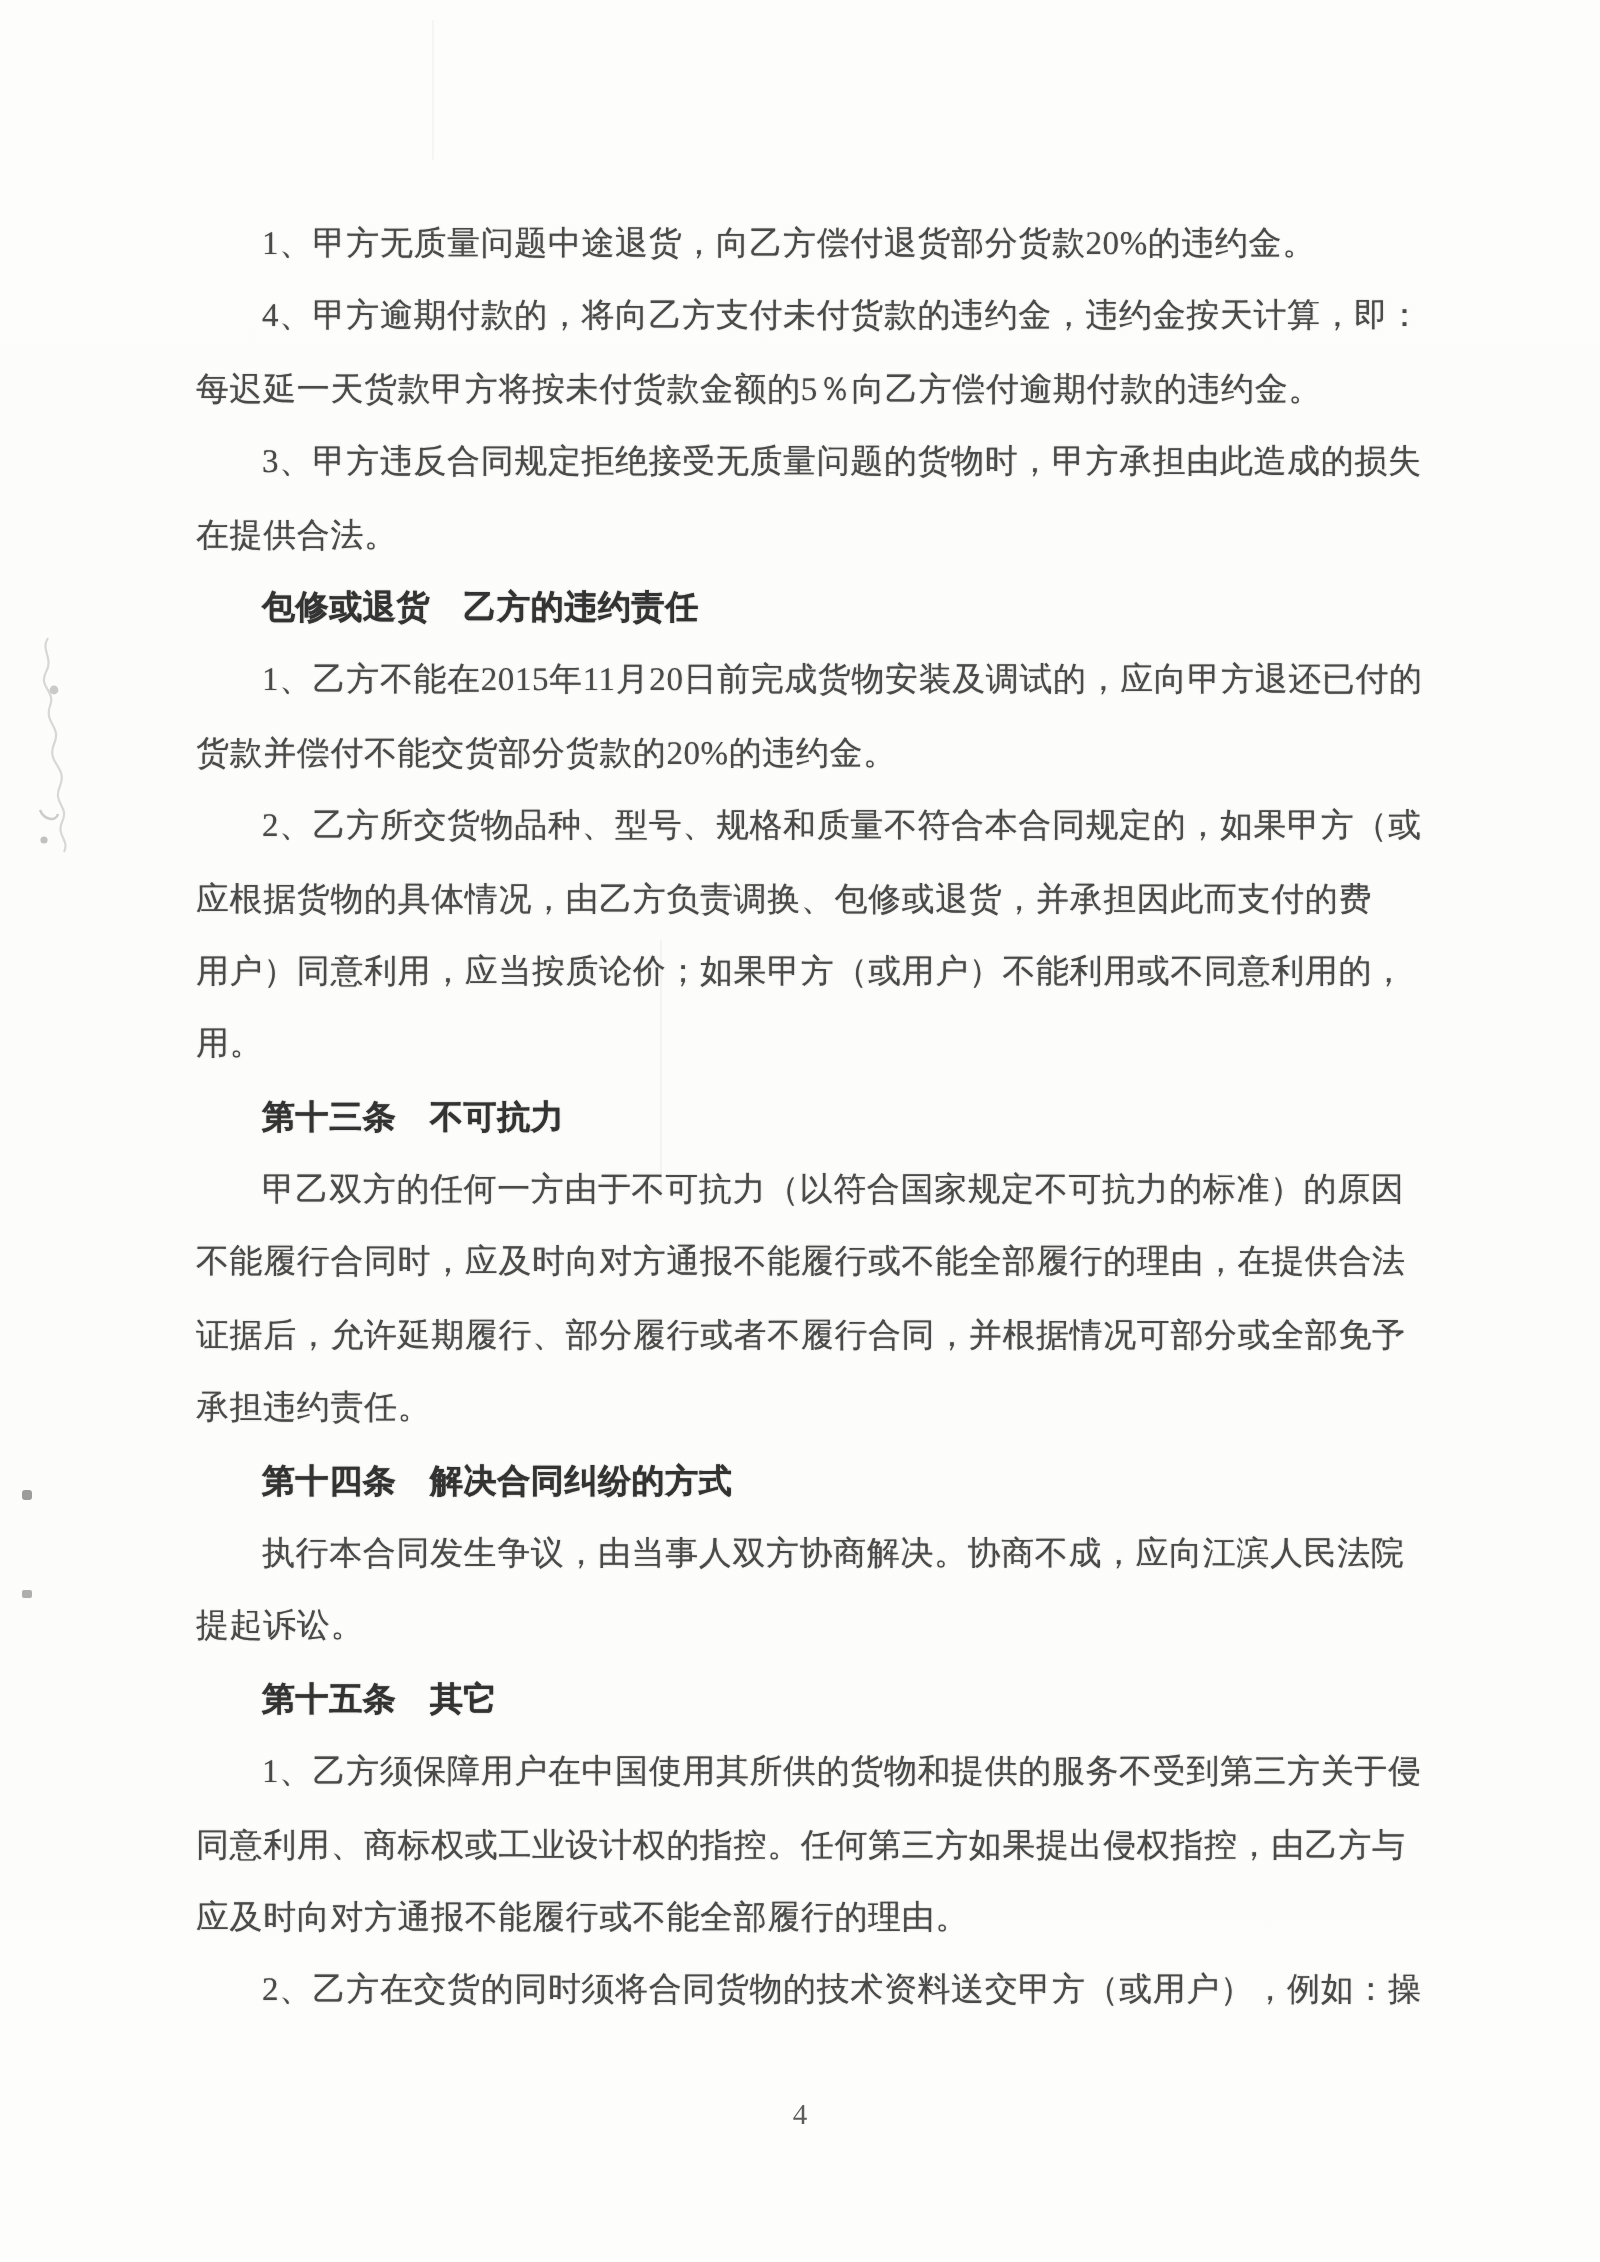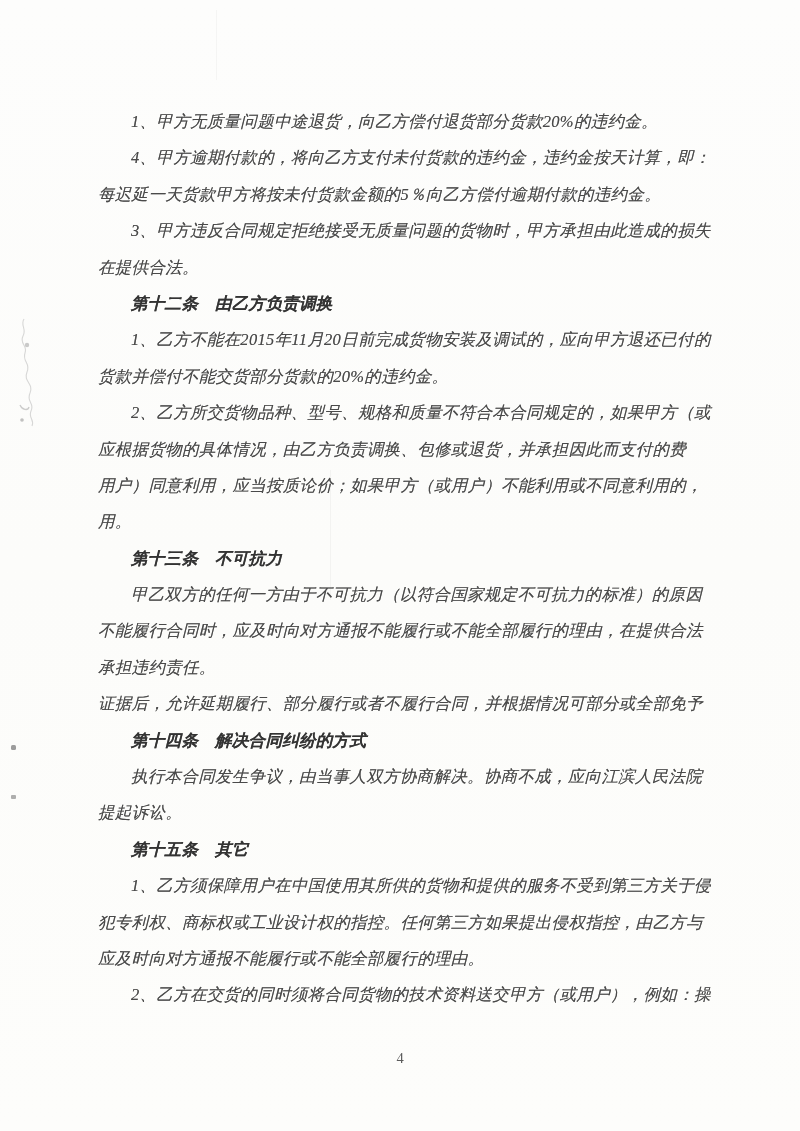--- a/index.html
+++ b/index.html
@@ -19,21 +19,20 @@
     left: 98px; top: 104px; width: 616px;
   }
   .line {
     height: 36.4px;
     line-height: 36.4px;
     font-size: 16.5px;
     letter-spacing: 0.3px;
     color: #4a4a4a;
     white-space: nowrap;
     text-shadow: 0 0 0.6px rgba(74,74,74,0.6);
-    font-style: italic;
   }
   .indent { padding-left: 33px; }
   .heading {
     font-weight: bold;
     color: #333333;
     text-shadow: 0 0 0.6px rgba(51,51,51,0.7);
   }
   .pagenum {
     position: absolute;
     top: 1048px; left: 0; width: 100%;
@@ -93,37 +92,37 @@
   <div class="speck-2"></div>
   <div class="streak-1"></div>
   <div class="streak-2"></div>
 
   <div class="textblock">
     <div class="line indent">1、甲方无质量问题中途退货，向乙方偿付退货部分货款20%的违约金。</div>
     <div class="line indent">4、甲方逾期付款的，将向乙方支付未付货款的违约金，违约金按天计算，即：</div>
     <div class="line">每迟延一天货款甲方将按未付货款金额的5％向乙方偿付逾期付款的违约金。</div>
     <div class="line indent">3、甲方违反合同规定拒绝接受无质量问题的货物时，甲方承担由此造成的损失</div>
     <div class="line">在提供合法。</div>
-    <div class="line indent heading">第十二条　由乙方负责调换</div>
+    <div class="line indent heading">包修或退货　乙方的违约责任</div>
     <div class="line indent">1、乙方不能在2015年11月20日前完成货物安装及调试的，应向甲方退还已付的</div>
     <div class="line">货款并偿付不能交货部分货款的20%的违约金。</div>
     <div class="line indent">2、乙方所交货物品种、型号、规格和质量不符合本合同规定的，如果甲方（或</div>
     <div class="line">应根据货物的具体情况，由乙方负责调换、包修或退货，并承担因此而支付的费</div>
     <div class="line">用户）同意利用，应当按质论价；如果甲方（或用户）不能利用或不同意利用的，</div>
     <div class="line">用。</div>
     <div class="line indent heading">第十三条　不可抗力</div>
     <div class="line indent">甲乙双方的任何一方由于不可抗力（以符合国家规定不可抗力的标准）的原因</div>
     <div class="line">不能履行合同时，应及时向对方通报不能履行或不能全部履行的理由，在提供合法</div>
+    <div class="line">证据后，允许延期履行、部分履行或者不履行合同，并根据情况可部分或全部免予</div>
     <div class="line">承担违约责任。</div>
-    <div class="line">证据后，允许延期履行、部分履行或者不履行合同，并根据情况可部分或全部免予</div>
     <div class="line indent heading">第十四条　解决合同纠纷的方式</div>
     <div class="line indent">执行本合同发生争议，由当事人双方协商解决。协商不成，应向江滨人民法院</div>
     <div class="line">提起诉讼。</div>
     <div class="line indent heading">第十五条　其它</div>
     <div class="line indent">1、乙方须保障用户在中国使用其所供的货物和提供的服务不受到第三方关于侵</div>
-    <div class="line">犯专利权、商标权或工业设计权的指控。任何第三方如果提出侵权指控，由乙方与</div>
+    <div class="line">同意利用、商标权或工业设计权的指控。任何第三方如果提出侵权指控，由乙方与</div>
     <div class="line">应及时向对方通报不能履行或不能全部履行的理由。</div>
     <div class="line indent">2、乙方在交货的同时须将合同货物的技术资料送交甲方（或用户），例如：操</div>
   </div>
 
   <div class="pagenum">4</div>
 
 </div>
 
 </body></html>

